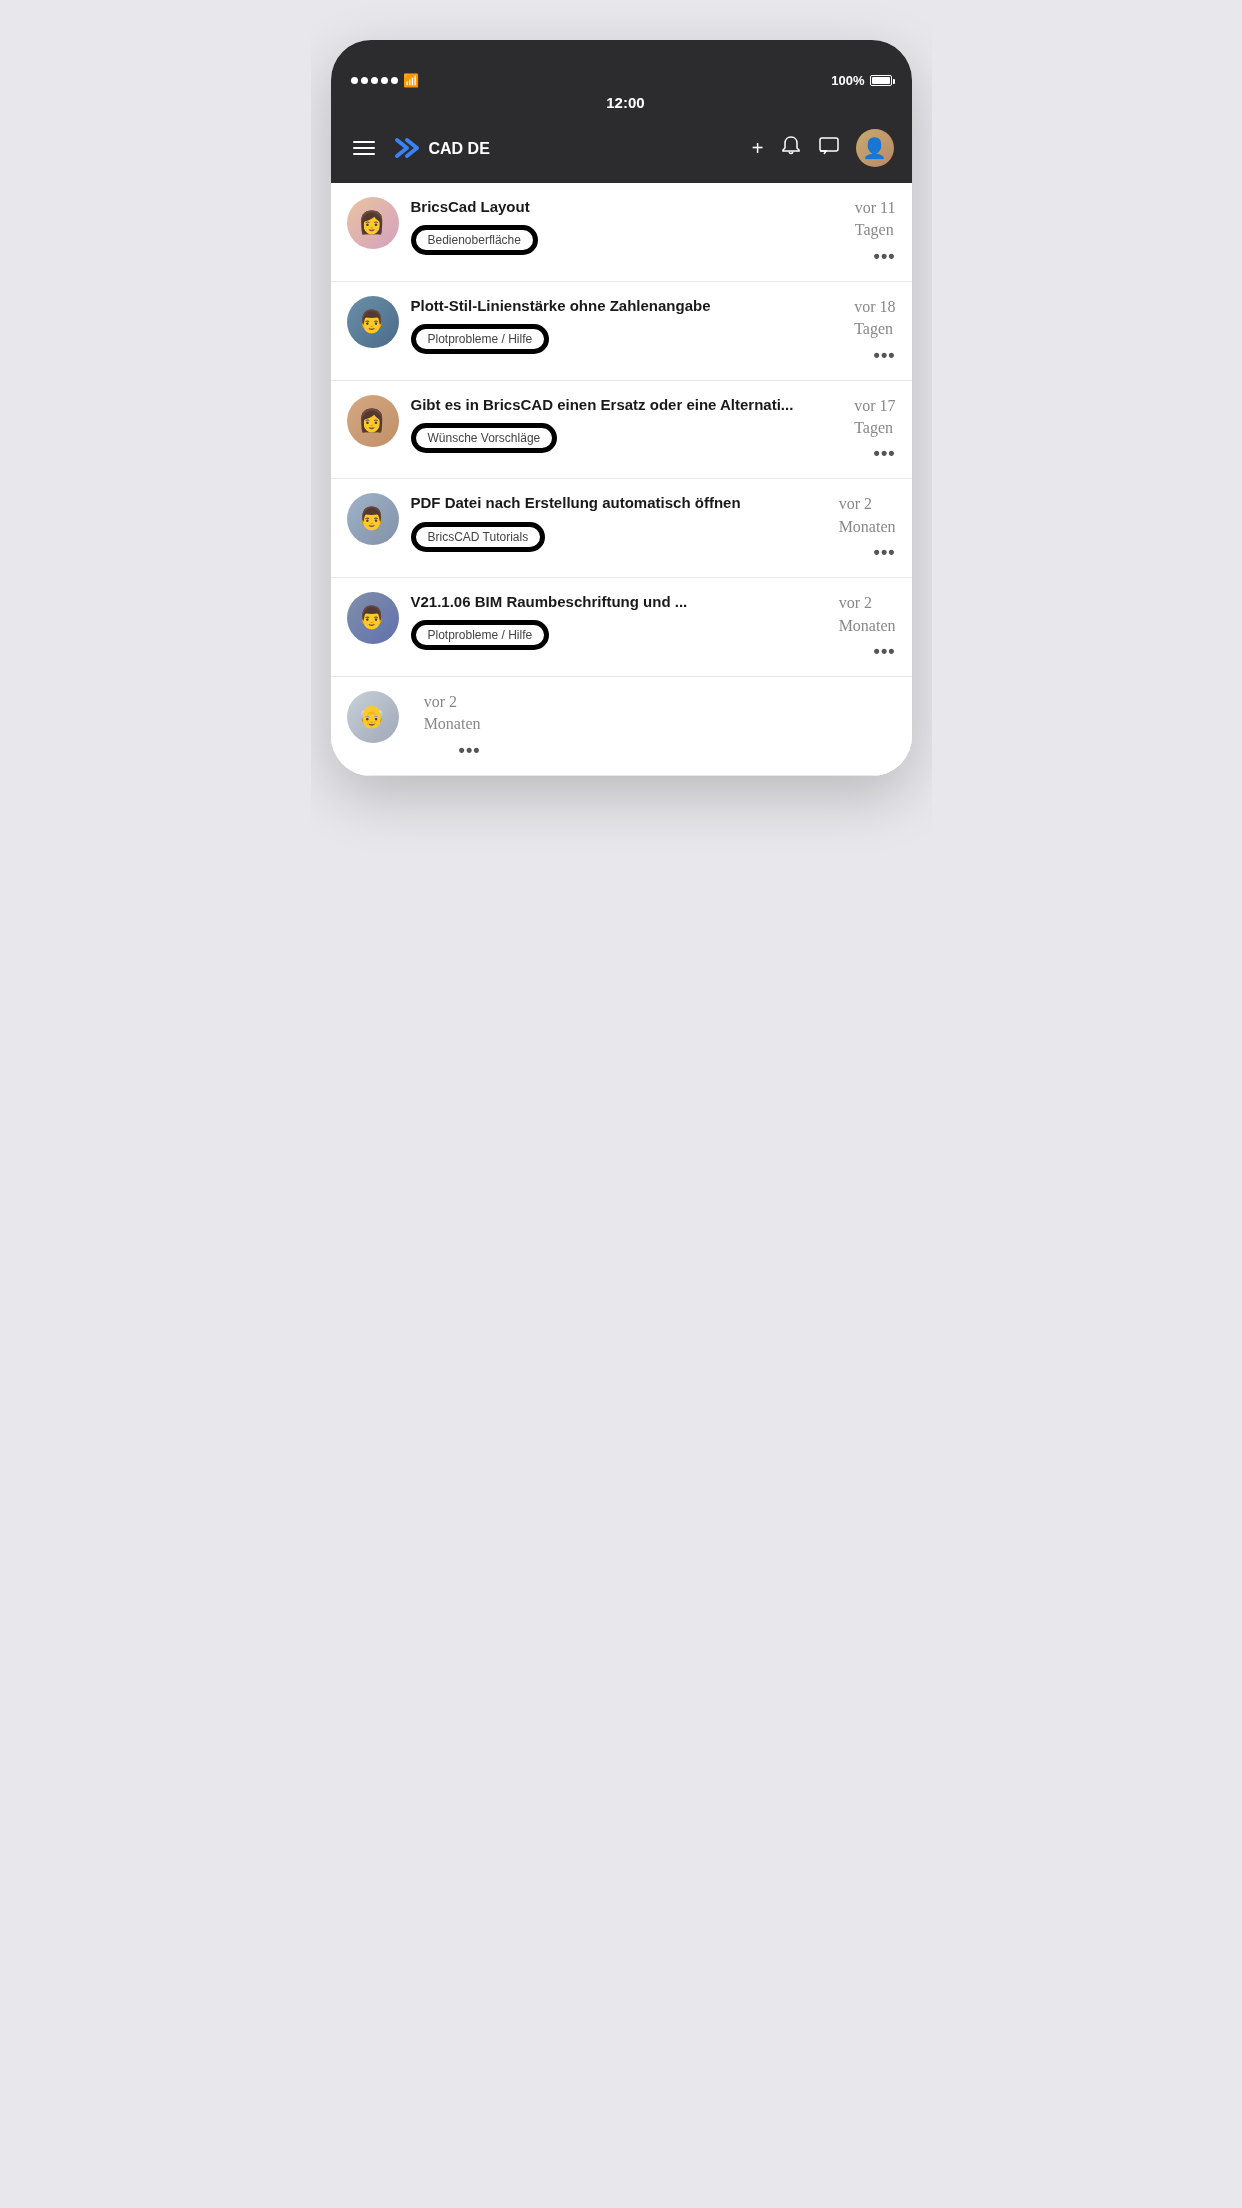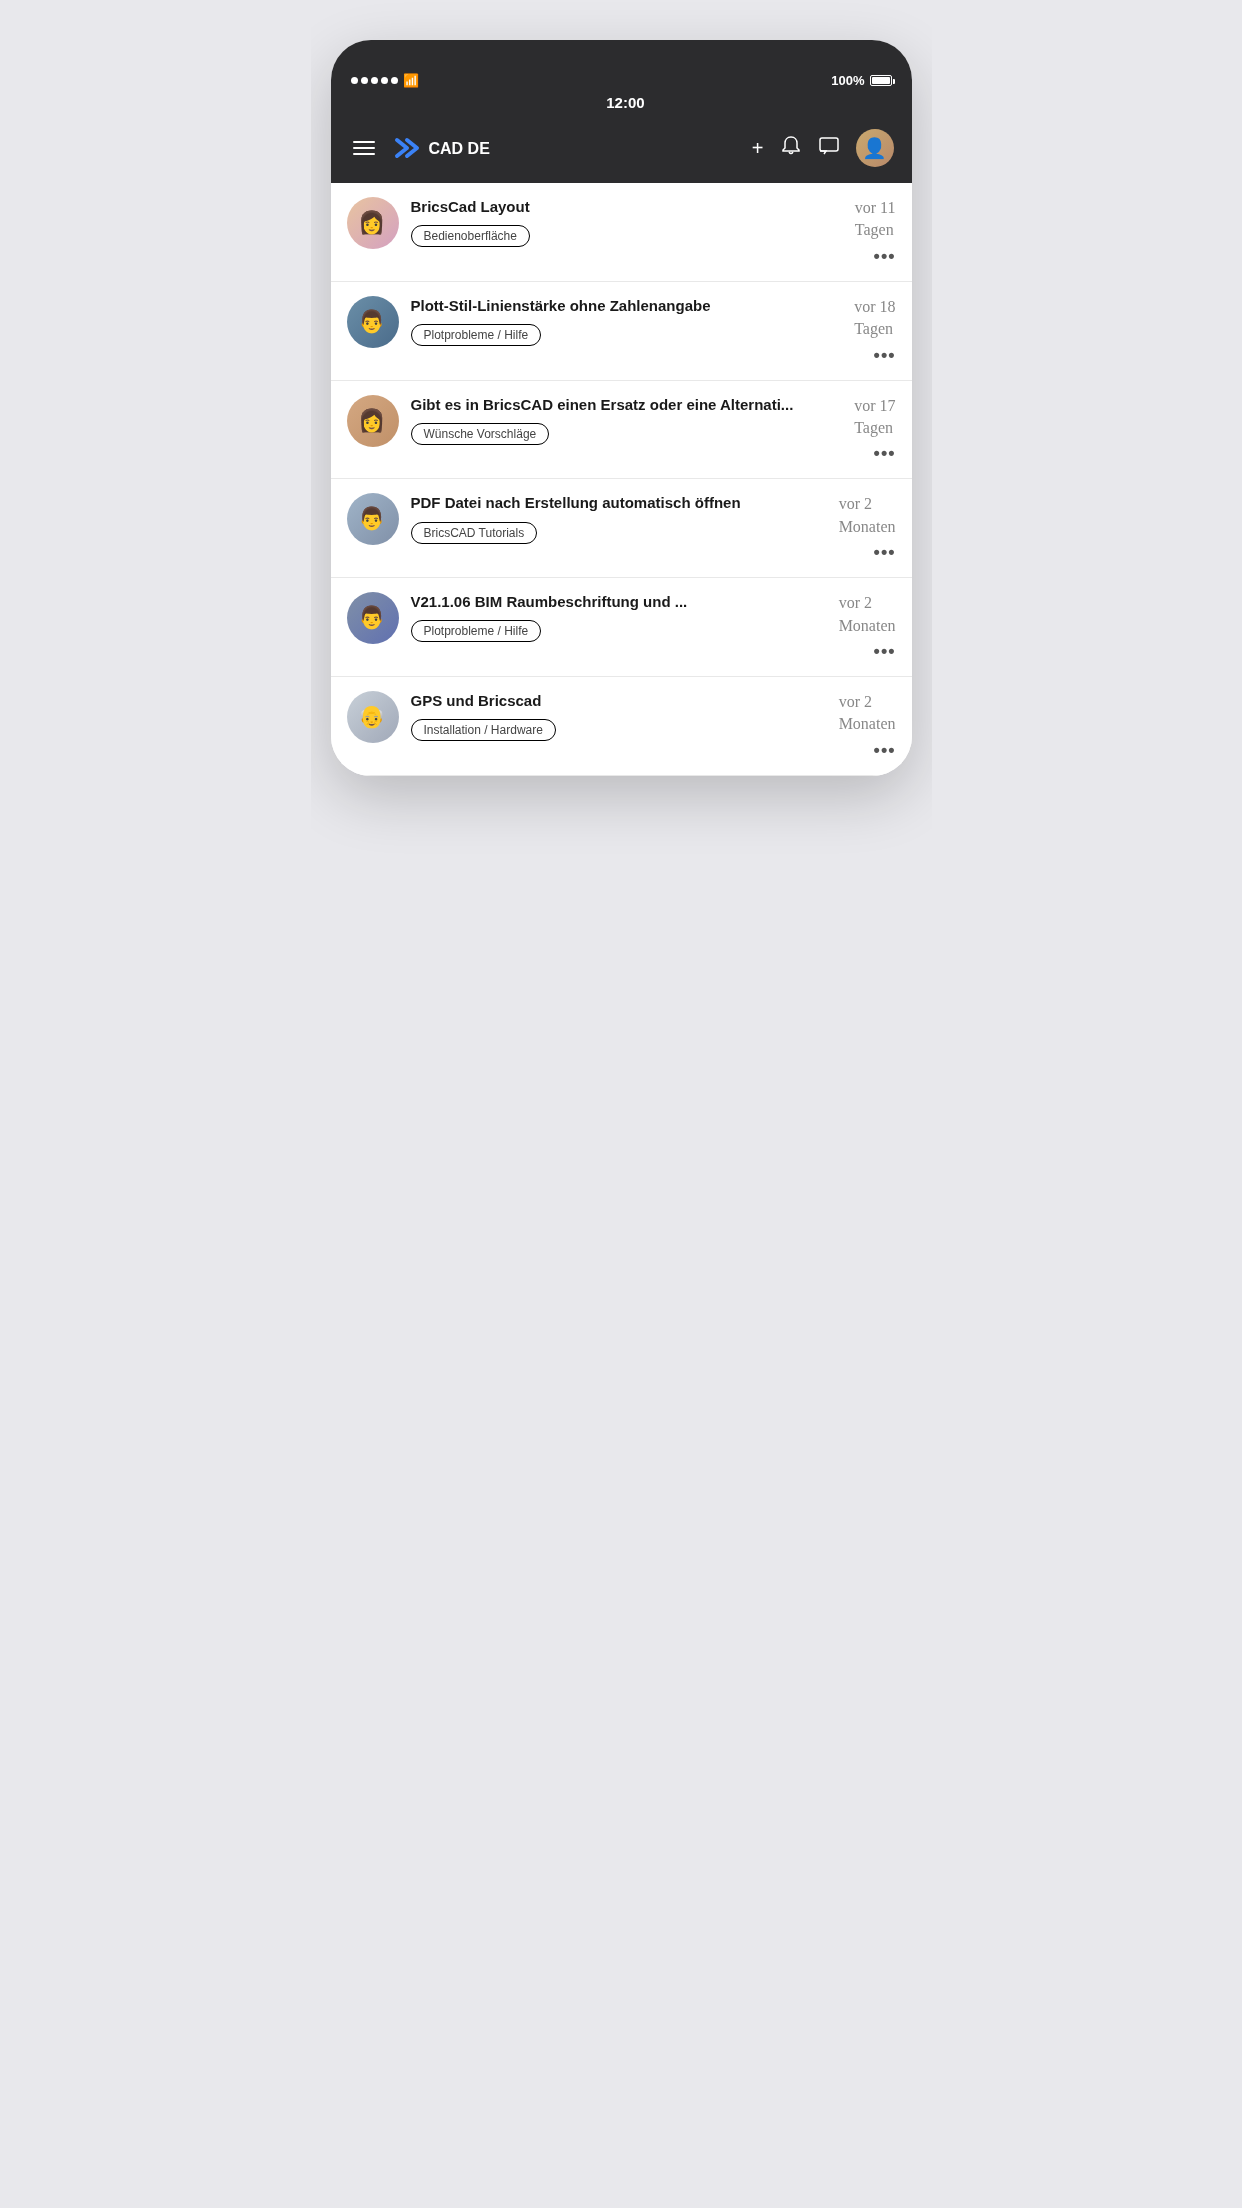--- a/index.html
+++ b/index.html
@@ -194,21 +194,21 @@
     .post-title {
       font-size: 15px;
       font-weight: 700;
       color: #1a1a1a;
       line-height: 1.35;
       margin-bottom: 8px;
     }
 
     .post-tag {
       display: inline-block;
-      border: 1px solid #000000;
+      border: 5px solid #000000;
       border-radius: 20px;
       padding: 3px 12px;
       font-size: 12px;
       color: #444;
     }
 
     .post-meta {
       display: flex;
       flex-direction: column;
       align-items: flex-end;
@@ -371,24 +371,20 @@
         <div class="post-meta">
           <div class="post-time">vor 2<br>Monaten</div>
           <div class="post-dots">•••</div>
         </div>
       </div>
 
       <div class="post-item">
         <div class="post-avatar avatar-6">
           <span>👴</span>
         </div>
-        <div class="post-content">
-          <div class="post-title">GPS und Bricscad</div>
-          <span class="post-tag">Installation / Hardware</span>
-        </div>
         <div class="post-meta">
           <div class="post-time">vor 2<br>Monaten</div>
           <div class="post-dots">•••</div>
         </div>
       </div>
 
     </div>
   </div>
 </div>
 

